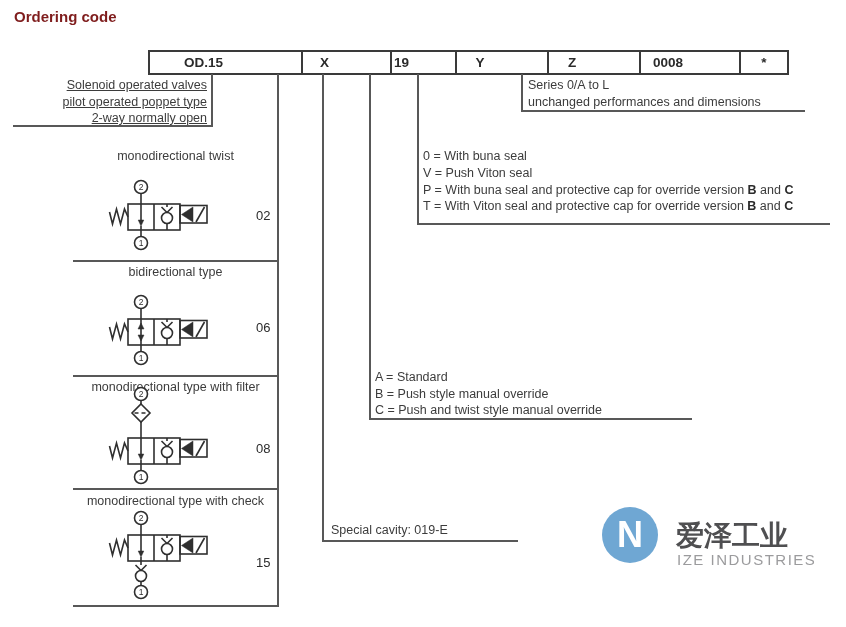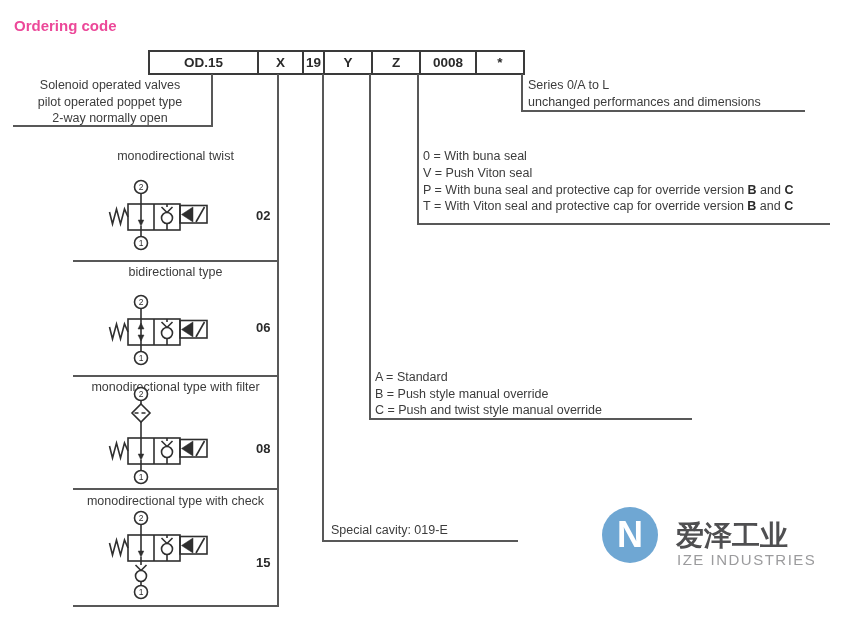--- a/index.html
+++ b/index.html
@@ -1,39 +1,39 @@
 <!DOCTYPE html>
 <html><head>
 <meta charset="utf-8">
 <style>
   * { margin:0; padding:0; box-sizing:border-box; }
   html,body { background:#ffffff; }
   .page {
     position:relative; width:846px; height:627px; background:#ffffff;
     font-family:"Liberation Sans", sans-serif; color:#3c3c3c; overflow:hidden;
   }
-  .title { position:absolute; left:14px; top:17px; font-size:15px; font-weight:bold; color:#ec4899; }
+  .title { position:absolute; left:14px; top:8px; font-size:15px; font-weight:bold; color:#7f1d1d; }
 
   
-  .code-table { position:absolute; left:148px; top:50px; display:flex; border:2px solid #3a3a3a; height:25px; background:#fff; }
+  .code-table { position:absolute; left:148px; top:50px; display:flex; border:2px solid #3a3a3a; height:25px; background:#fff;gap:44px; }
   .code-cell { display:flex; align-items:center; justify-content:center; font-weight:bold; font-size:13.5px; color:#2b2b2b; border-left:2px solid #3a3a3a; }
   .code-cell:first-child { border-left:none; }
 
   
   .vline, .hline { position:absolute; background:#585858; }
   .vline { width:2px; }
   .hline { height:2px; }
 
   
   .tblock { position:absolute; font-size:12.5px; line-height:16.5px; color:#3c3c3c; white-space:nowrap; }
-  .tblock.right { text-align:center; }
+  .tblock.right { text-align:right;text-decoration:underline; }
   .opt-row b { font-weight:bold; color:#2b2b2b; }
 
   .section-label { position:absolute; left:73px; width:205px; text-align:center; font-size:12.5px; color:#3c3c3c; }
-  .section-code { position:absolute; font-size:13px; font-weight:bold; color:#2b2b2b;text-align:right; }
+  .section-code { position:absolute; font-size:13px; font-weight:normal; color:#2b2b2b;text-align:right; }
   .valve-svg { position:absolute; }
 
   .logo { position:absolute; left:600px; top:505px; }
 </style>
 </head>
 <body>
 
 <div class="page">
 
   <div class="title">Ordering code</div>

